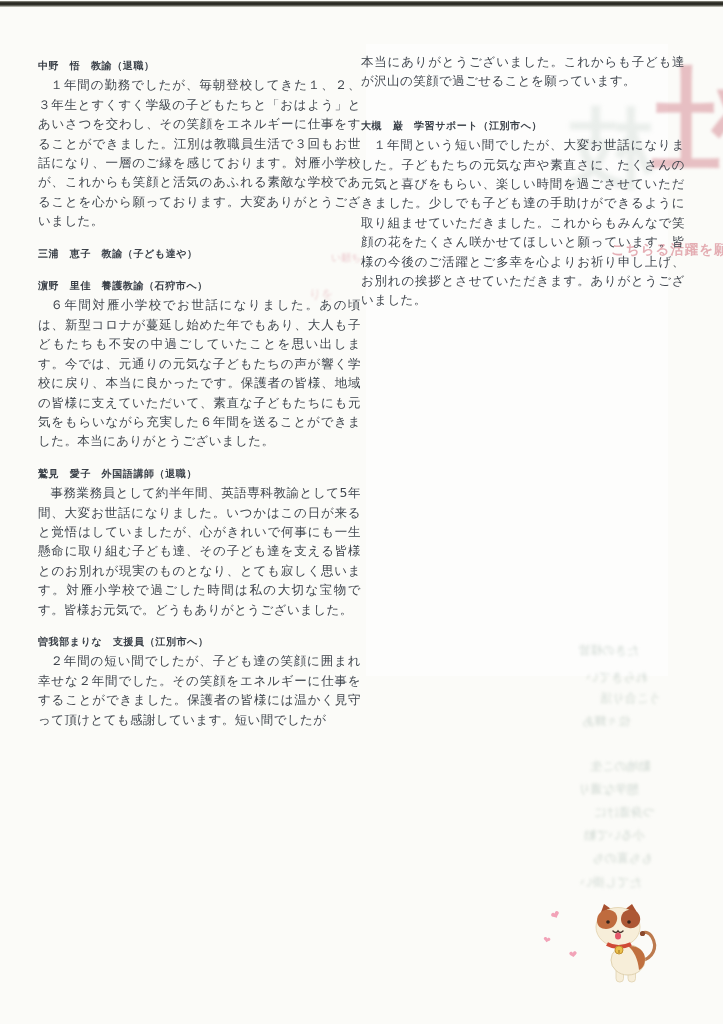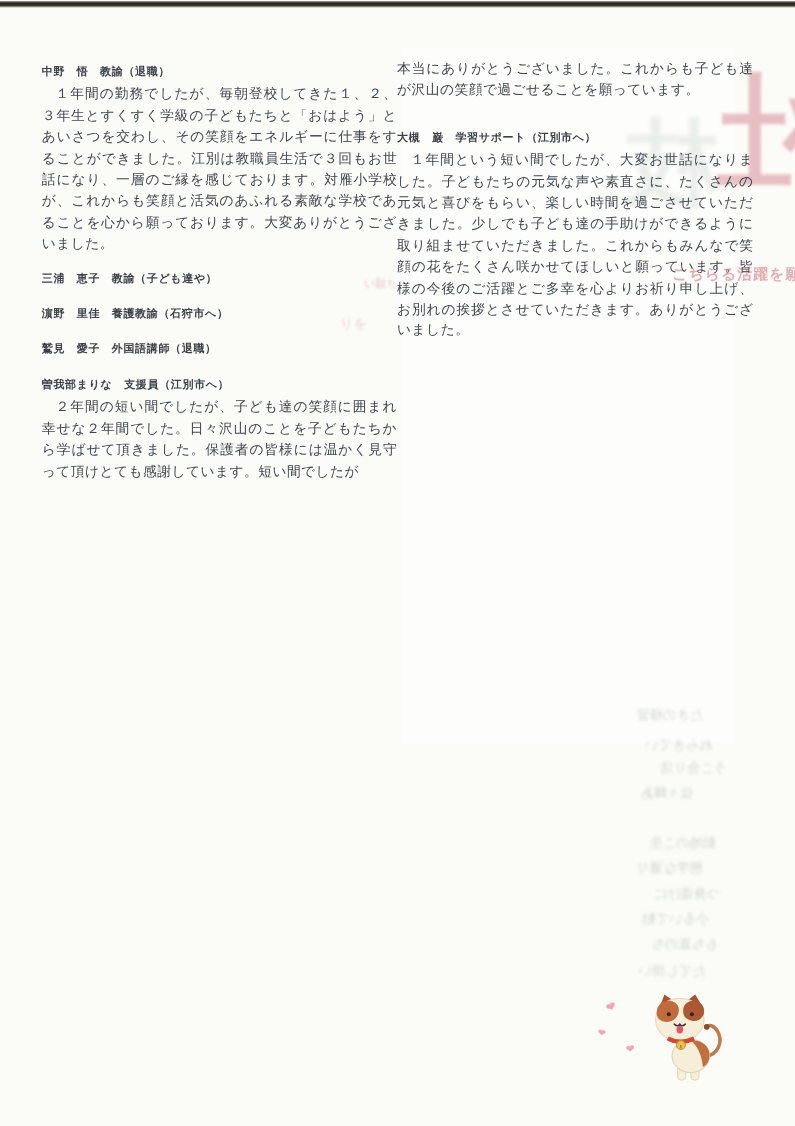--- a/index.html
+++ b/index.html
@@ -95,27 +95,29 @@
 <div class="col col-left">
   <section class="entry">
     <h3>中野　悟　教諭（退職）</h3>
     <p>１年間の勤務でしたが、毎朝登校してきた１、２、３年生とすくすく学級の子どもたちと「おはよう」とあいさつを交わし、その笑顔をエネルギーに仕事をすることができました。江別は教職員生活で３回もお世話になり、一層のご縁を感じております。対雁小学校が、これからも笑顔と活気のあふれる素敵な学校であることを心から願っております。大変ありがとうございました。</p>
   </section>
   <section class="entry">
     <h3>三浦　恵子　教諭（子ども達や）</h3>
   </section>
   <section class="entry">
     <h3>濵野　里佳　養護教諭（石狩市へ）</h3>
+    <p>６年間対雁小学校でお世話になりました。あの頃は、新型コロナが蔓延し始めた年でもあり、大人も子どもたちも不安の中過ごしていたことを思い出します。今では、元通りの元気な子どもたちの声が響く学校に戻り、本当に良かったです。保護者の皆様、地域の皆様に支えていただいて、素直な子どもたちにも元気をもらいながら充実した６年間を送ることができました。本当にありがとうございました。</p>
   </section>
   <section class="entry">
     <h3>鷲見　愛子　外国語講師（退職）</h3>
+    <p>事務業務員として約半年間、英語専科教諭として5年間、大変お世話になりました。いつかはこの日が来ると覚悟はしていましたが、心がきれいで何事にも一生懸命に取り組む子ども達、その子ども達を支える皆様とのお別れが現実のものとなり、とても寂しく思います。対雁小学校で過ごした時間は私の大切な宝物です。皆様お元気で。どうもありがとうございました。</p>
   </section>
   <section class="entry">
     <h3>曽我部まりな　支援員（江別市へ）</h3>
-    <p>２年間の短い間でしたが、子ども達の笑顔に囲まれ幸せな２年間でした。日々沢山のことを子どもたちから学ばせて頂きました。保護者の皆様には温かく見守って頂けとても感謝しています。短い間でしたが</p>
+    <p>２年間の短い間でしたが、子ども達の笑顔に囲まれ幸せな２年間でした。その笑顔をエネルギーに仕事をすることができました。保護者の皆様には温かく見守って頂けとても感謝しています。短い間でしたが</p>
   </section>
 </div>
 
 <div class="col col-right">
   <p class="cont">本当にありがとうございました。これからも子ども達が沢山の笑顔で過ごせることを願っています。</p>
   <section class="entry">
   </section>
   <section class="entry">
     <h3>大槻　巌　学習サポート（江別市へ）</h3>
     <p>１年間という短い間でしたが、大変お世話になりました。子どもたちの元気な声や素直さに、たくさんの元気と喜びをもらい、楽しい時間を過ごさせていただきました。少しでも子ども達の手助けができるように取り組ませていただきました。これからもみんなで笑顔の花をたくさん咲かせてほしいと願っています。皆様の今後のご活躍とご多幸を心よりお祈り申し上げ、お別れの挨拶とさせていただきます。ありがとうございました。</p>

